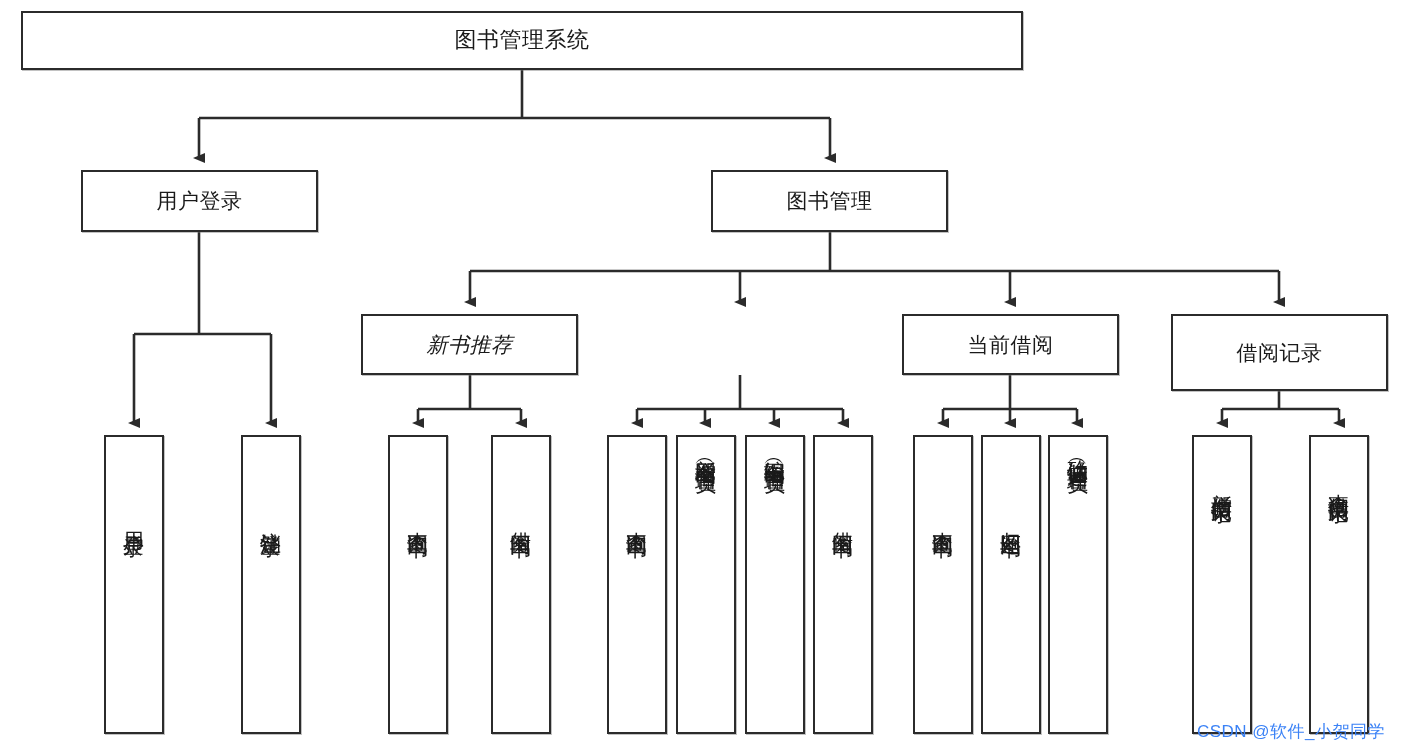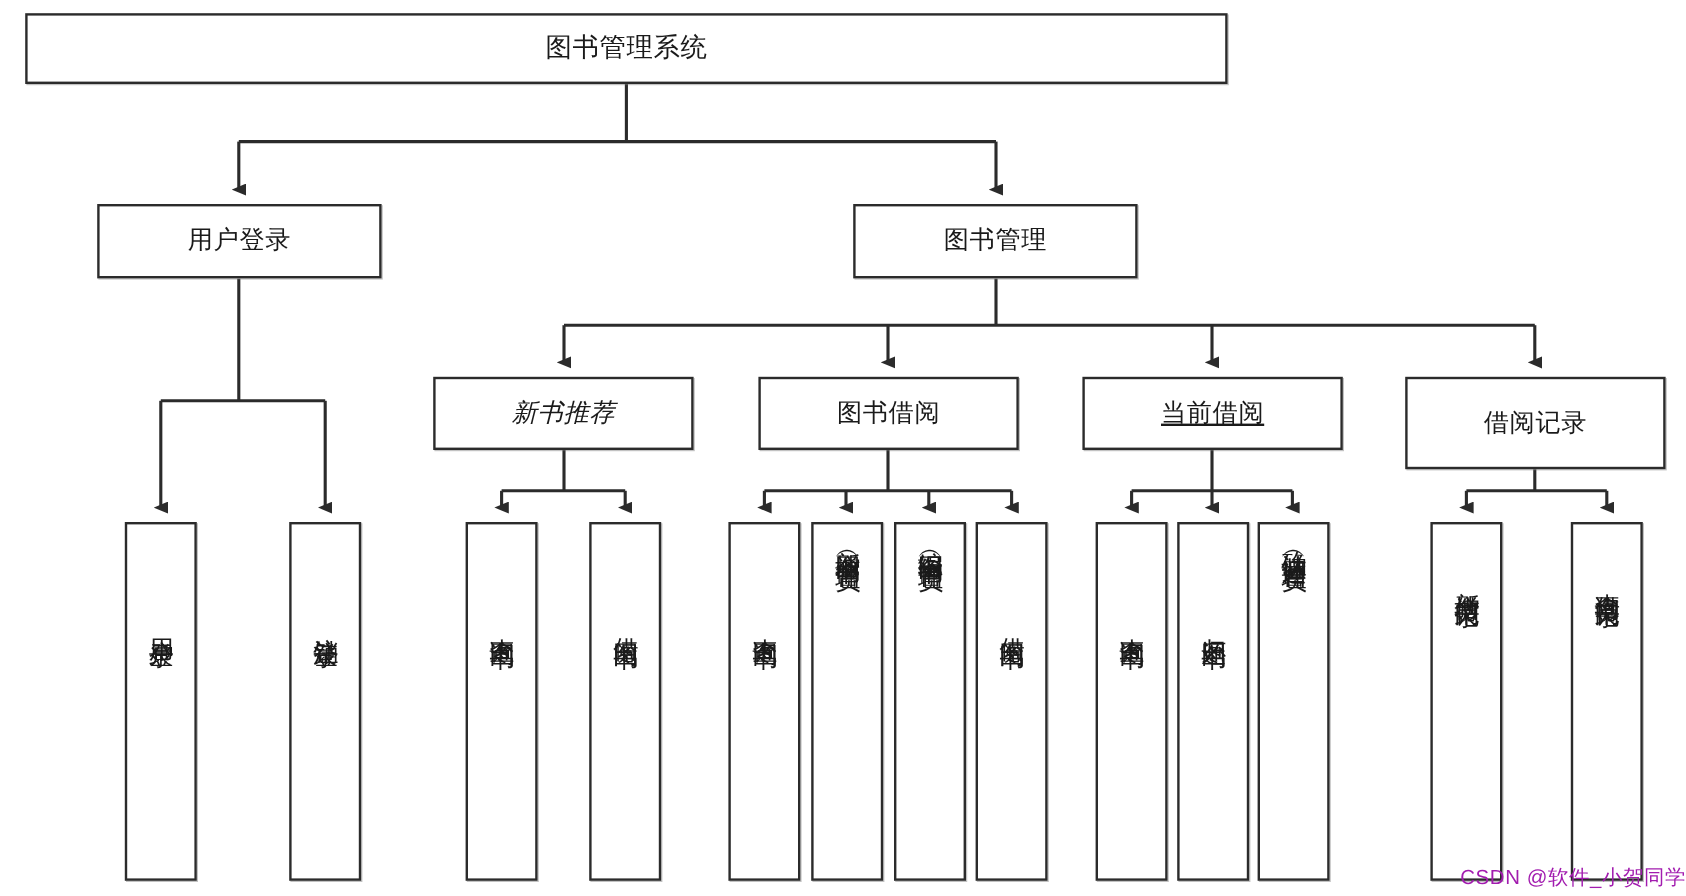--- a/index.html
+++ b/index.html
@@ -58,24 +58,24 @@
   .node.vert .label {
     writing-mode: vertical-rl;
     text-orientation: upright;
     font-size: 21px;
     line-height: 1.0;
     letter-spacing: 2px;
     white-space: nowrap;
   }
   .watermark {
     position: absolute;
-    right: 0;
+    right: 20px;
     bottom: 4px;
     font-size: 17px;
-    color: #a21caf;
+    color: #3b82f6;
     letter-spacing: 0.5px;
     user-select: none;
     white-space: nowrap;
   }
 </style>
 </head>
 <body>
 
 <div id="canvas">
 
@@ -136,24 +136,21 @@
   <div class="node horiz" style="left:81px; top:170px; width:237px; height:62px;">
     <span class="label">用户登录</span>
   </div>
   <div class="node horiz" style="left:711px; top:170px; width:237px; height:62px;">
     <span class="label">图书管理</span>
   </div>
 
   <div class="node horiz" style="left:361px; top:314px; width:217px; height:61px;font-style:italic;">
     <span class="label">新书推荐</span>
   </div>
-  <div class="node horiz" style="left:632px; top:314px; width:217px; height:61px;">
-    <span class="label">图书借阅</span>
-  </div>
-  <div class="node horiz" style="left:902px; top:314px; width:217px; height:61px;text-decoration:underline;">
+  <div class="node horiz" style="left:902px; top:314px; width:217px; height:61px;">
     <span class="label">当前借阅</span>
   </div>
   <div class="node horiz" style="left:1171px; top:314px; width:217px; height:77px;">
     <span class="label">借阅记录</span>
   </div>
 
   <div class="node vert" style="left:104px; top:435px; width:60px; height:299px; padding-top:78px;">
     <span class="label">用户登录</span>
   </div>
   <div class="node vert" style="left:241px; top:435px; width:60px; height:299px; padding-top:78px;">

